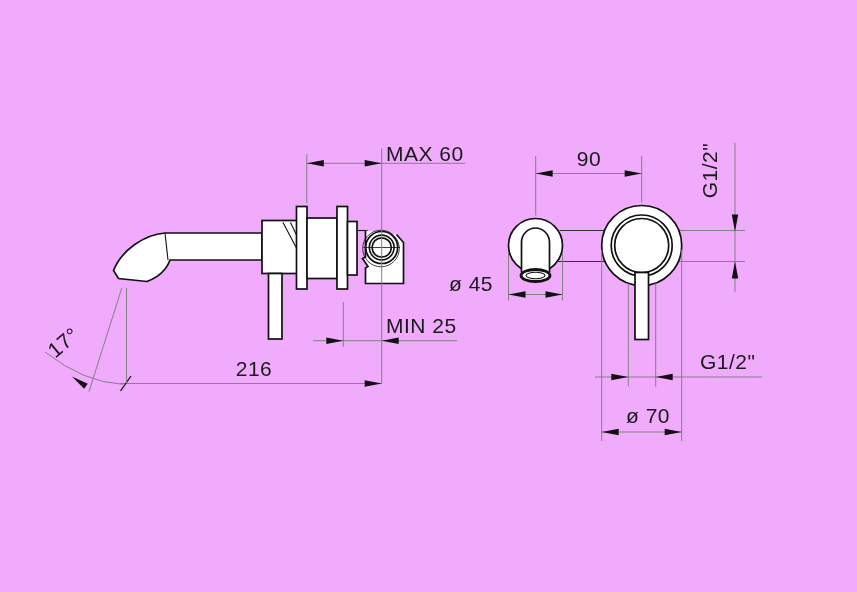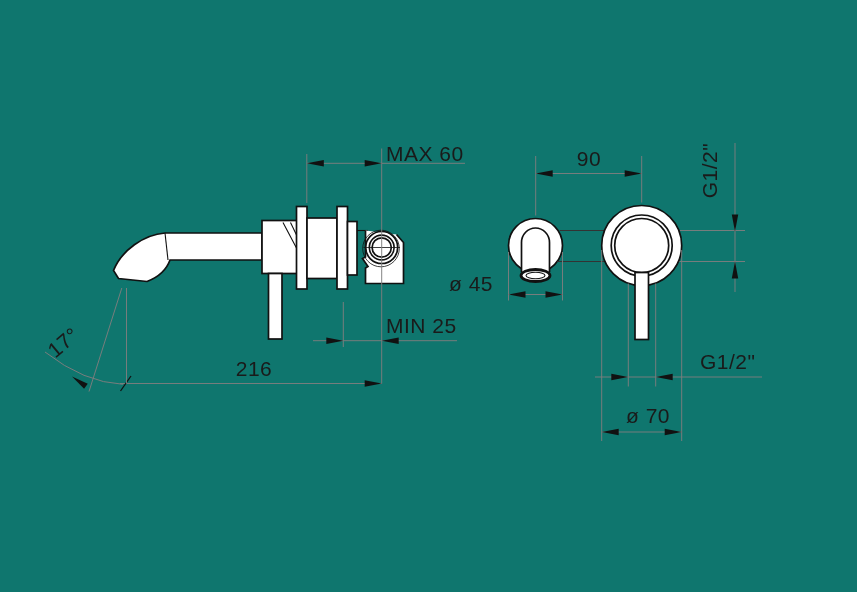--- a/index.html
+++ b/index.html
@@ -1,16 +1,16 @@
 <!DOCTYPE html>
 <html><head>
 <meta charset="utf-8">
 <style>
   html,body{margin:0;padding:0;background:#ffffff;}
-  .sheet{width:857px;height:592px;background:#0f766e;position:relative;overflow:hidden;}
+  .sheet{width:857px;height:592px;background:#f0abfc;position:relative;overflow:hidden;}
   svg{display:block;}
   text{font-family:"Liberation Sans","DejaVu Sans",sans-serif;font-size:21px;fill:#1a1a1a;letter-spacing:0.5px;}
   .obj{stroke:#111111;stroke-width:1.7;fill:#ffffff;}
   .objn{stroke:#111111;stroke-width:1.7;fill:none;}
   .thin{stroke:#111111;stroke-width:1.1;fill:none;}
   .hair{stroke:#111111;stroke-width:0.8;fill:none;}
   .dim{stroke:#7d7d7d;stroke-width:0.95;fill:none;}
   .conn{stroke:#333333;stroke-width:1.05;fill:none;}
   .arrow{fill:#111111;stroke:none;}
   .tick{stroke:#111111;stroke-width:1.3;fill:none;}

